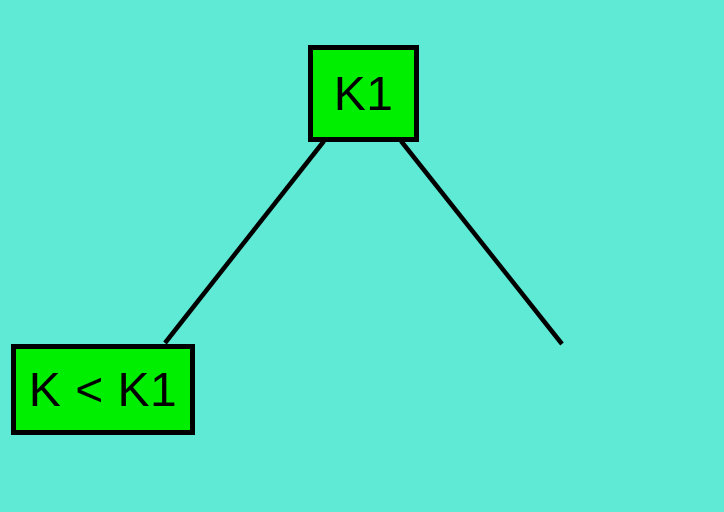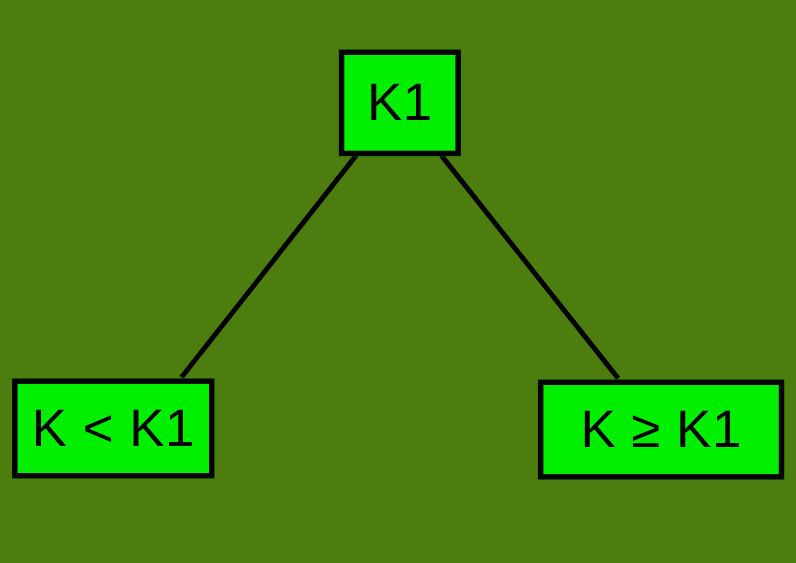--- a/index.html
+++ b/index.html
@@ -4,21 +4,21 @@
 <style>
   html, body {
     margin: 0;
     padding: 0;
     background: #ffffff;
   }
   #canvas {
     position: relative;
     width: 724px;
     height: 512px;
-    background: #4d7c0f;
+    background: #5eead4;
     overflow: hidden;
     font-family: "Liberation Sans", "DejaVu Sans", sans-serif;
   }
   #edge-layer {
     position: absolute;
     left: 0;
     top: 0;
     width: 724px;
     height: 512px;
     pointer-events: none;
@@ -72,17 +72,14 @@
   </svg>
 
   <div class="node" id="node-root">
     <span class="node-label">K1</span>
   </div>
 
   <div class="node" id="node-left">
     <span class="node-label">K &lt; K1</span>
   </div>
 
-  <div class="node" id="node-right">
-    <span class="node-label">K ≥ K1</span>
-  </div>
 
 </div>
 
 </body></html>

